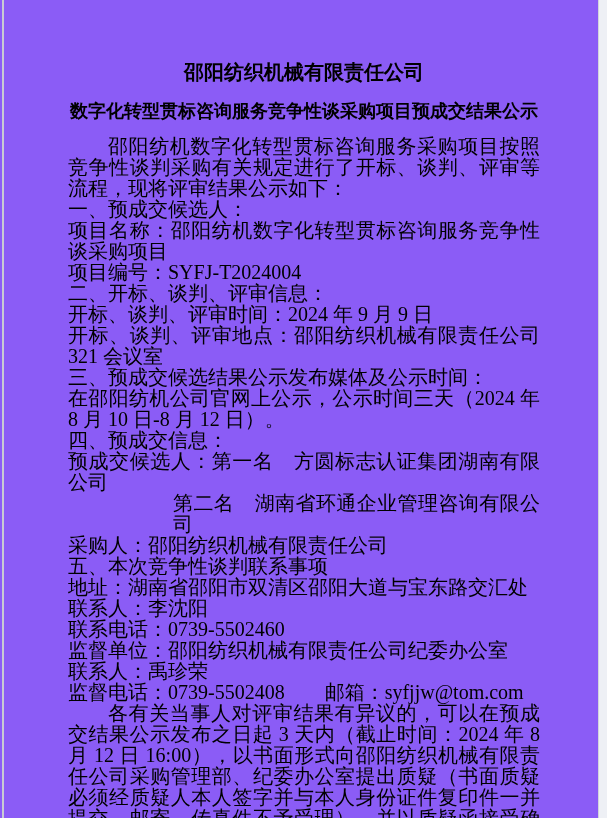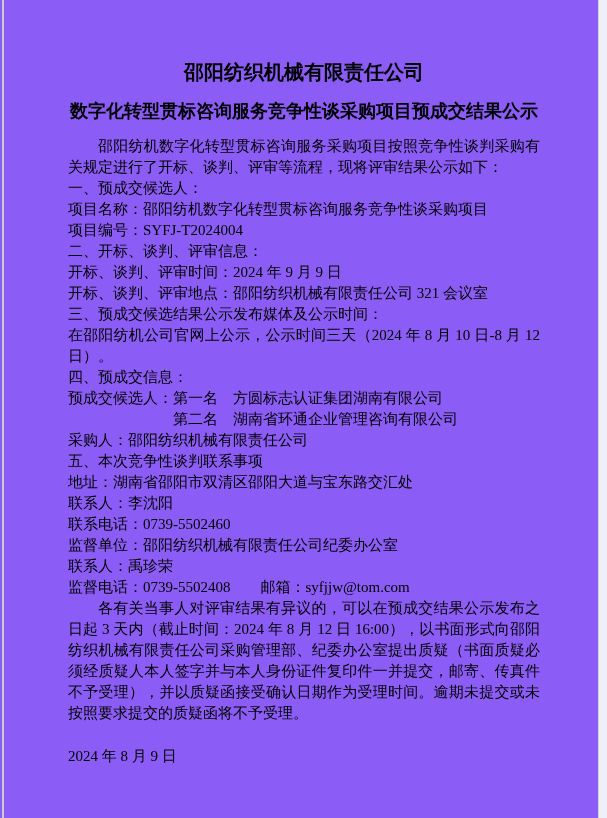--- a/index.html
+++ b/index.html
@@ -50,21 +50,21 @@
   .doc-subtitle {
     margin: 16px 0 14px 0;
     font-family: "Liberation Sans", "DejaVu Sans", sans-serif;
     font-size: 18px;
     font-weight: bold;
     text-align: center;
     line-height: 22px;
   }
   .doc p {
     margin: 0;
-    font-size: 15px;
+    font-size: 20px;
     line-height: 21px;
     text-align: justify;
   }
   .indent { text-indent: 2em; }
   .hang { padding-left: 105px; }
   .date-line {
     margin-top: 22px !important;
     text-align: center;
     padding-right: 84px;
   }

